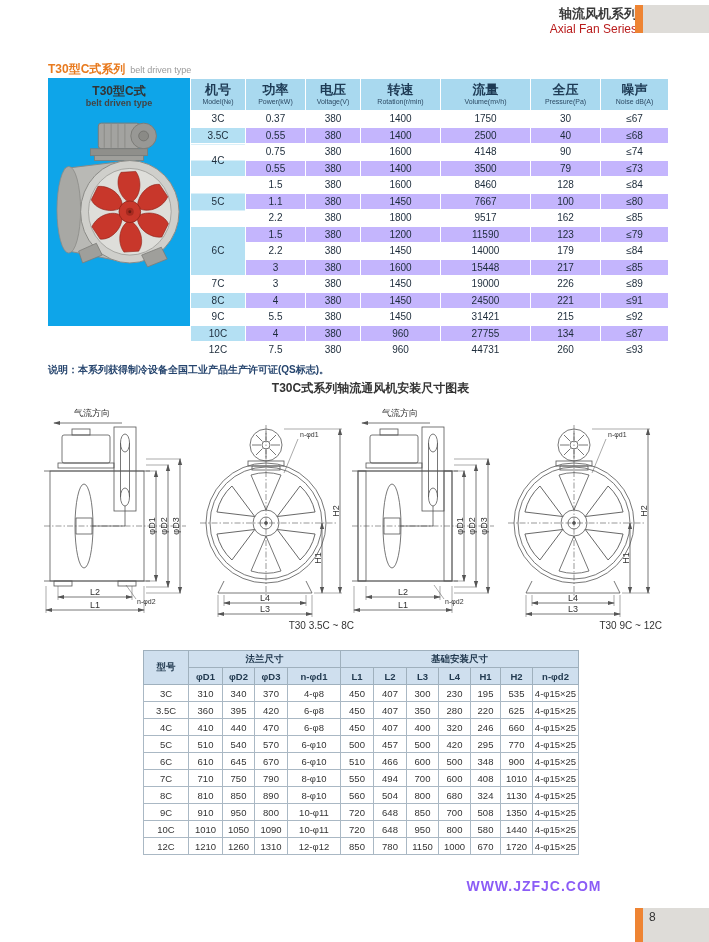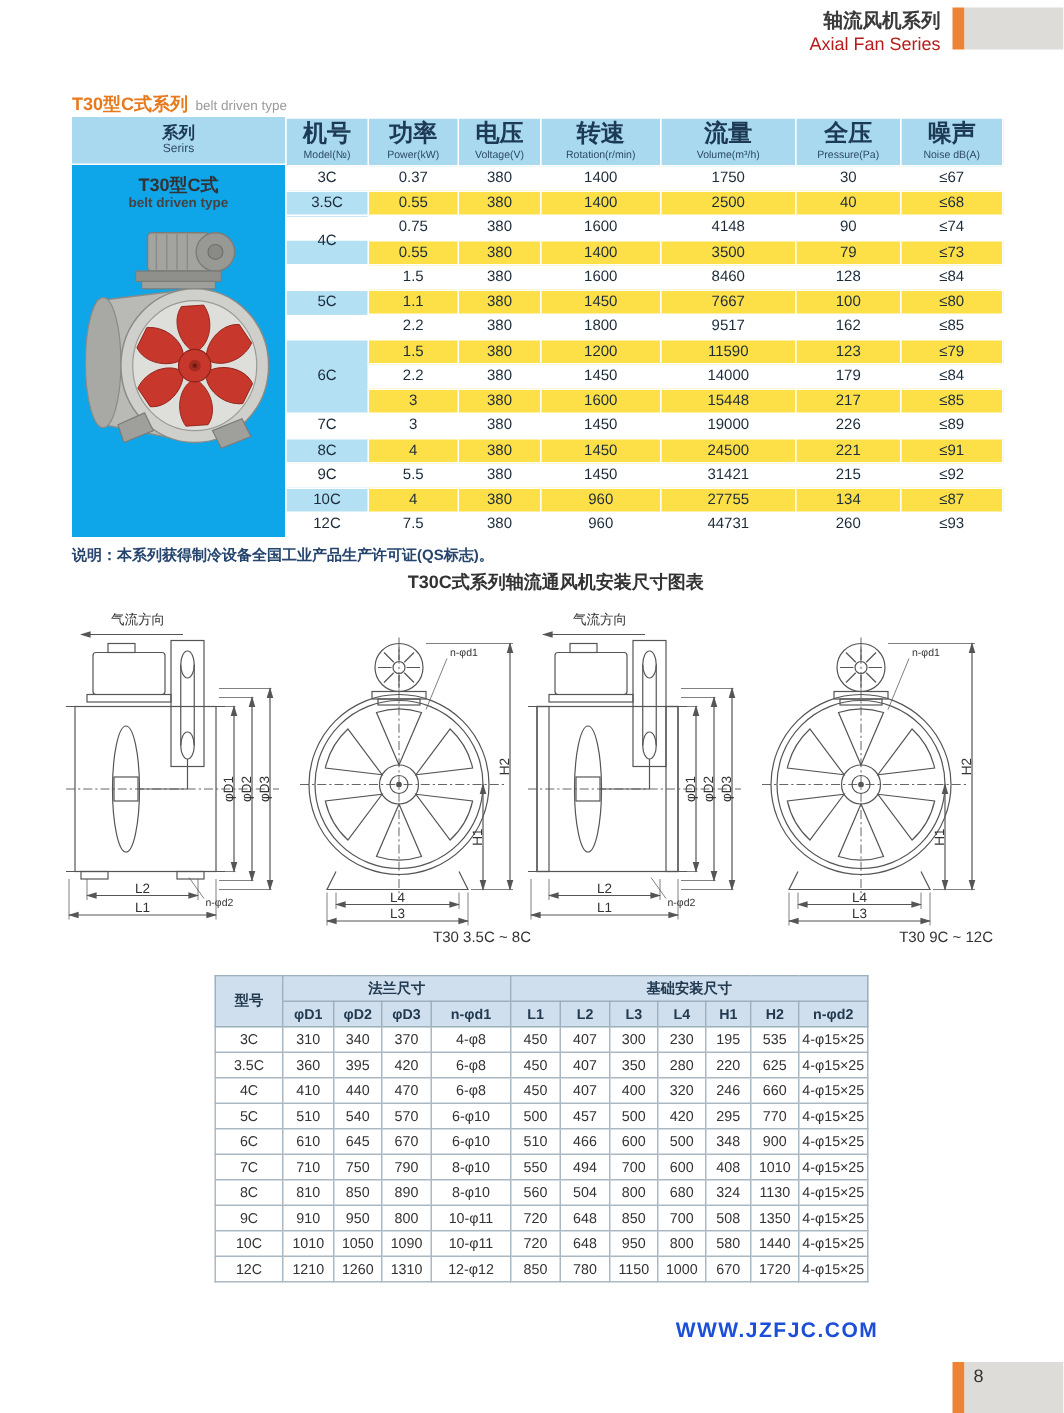--- a/index.html
+++ b/index.html
@@ -1,21 +1,21 @@
 <!DOCTYPE html>
 <html><head>
 <meta charset="utf-8">
 <style>
   html,body{margin:0;padding:0;}
   body{
     width:709px;height:942px;position:relative;background:#ffffff;
     font-family:"Liberation Sans","DejaVu Sans",sans-serif;color:#222;overflow:hidden;
   }
   
-  .hdr-text{position:absolute;top:6px;right:82px;text-align:right;line-height:1.25;}
+  .hdr-text{position:absolute;top:6px;right:72px;text-align:right;line-height:1.25;}
   .hdr-zh{font-size:13px;font-weight:bold;color:#3a3a3a;}
   .hdr-en{font-size:12px;color:#b91c1c;}
   .hdr-box{position:absolute;top:5px;right:0;width:74px;height:28px;display:flex;}
   .hdr-box .obar{width:8px;background:#ee8433;}
   .hdr-box .gbox{flex:1;background:#dedcd8;}
   
   .t1-title{position:absolute;left:48px;top:61px;font-size:12px;font-weight:bold;color:#e87a1e;}
   .t1-title .sub{font-size:9px;font-weight:normal;color:#9a9a9a;margin-left:5px;}
   
   .series-col{position:absolute;left:48px;top:78px;width:142px;height:280px;}
@@ -23,25 +23,25 @@
     display:flex;flex-direction:column;align-items:center;justify-content:center;line-height:1.1;}
   .series-head .zh{font-size:11px;font-weight:bold;color:#1d3a54;}
   .series-head .en{font-size:8px;color:#2d4a64;}
   .series-body{height:248px;background:#0ea5e9;text-align:center;}
   .series-body .zh{display:block;padding-top:6px;font-size:12px;font-weight:bold;color:#333;line-height:1.2;}
   .series-body .en{display:block;font-size:9px;font-weight:bold;color:#444;}
   .series-body svg{margin-top:4px;}
   
   .spec-table{position:absolute;left:190px;top:78px;width:478px;border-collapse:collapse;table-layout:fixed;}
   .spec-table th{height:31px;background:#a9d9ef;border:1px solid #fff;padding:0;line-height:1.15;}
-  .spec-table th .zh{display:block;font-size:16px;font-weight:bold;color:#1d3a54;text-align:center;}
+  .spec-table th .zh{display:block;font-size:13px;font-weight:bold;color:#1d3a54;text-align:center;}
   .spec-table th .en{display:block;font-size:7px;font-weight:normal;color:#2d4a64;}
   .spec-table td{height:15.5px;border:1px solid #fff;padding:0;text-align:center;
     font-size:10px;color:#1c2b3a;}
-  .spec-table tr.shade td{background:#fde047;}
+  .spec-table tr.shade td{background:#c4b5fd;}
   .spec-table td.model{background:#fff;}
   .spec-table tr.shade td.model{background:#b4e0f3;}
   .spec-table td.model.g2{background:linear-gradient(to bottom,#fff 0 50%,#b4e0f3 50% 100%);}
   .spec-table td.model.g3w{background:linear-gradient(to bottom,#fff 0 33.4%,#b4e0f3 33.4% 66.7%,#fff 66.7% 100%);}
   .spec-table td.model.g3b{background:linear-gradient(to bottom,#b4e0f3 0 33.4%,#fff 33.4% 66.7%,#b4e0f3 66.7% 100%);}
   
   .note{position:absolute;left:48px;top:363px;font-size:10px;font-weight:bold;color:#26456e;}
   .sec-title{position:absolute;left:16px;top:380px;width:709px;text-align:center;
     font-size:12px;font-weight:bold;color:#333;}
   
@@ -54,22 +54,22 @@
   svg text{font-family:"Liberation Sans","DejaVu Sans",sans-serif;}
   .dtext{font-size:9px;fill:#333;}
   .stext{font-size:7px;fill:#333;}
   
   .dim-table{position:absolute;left:143px;top:650px;width:435px;border-collapse:collapse;table-layout:fixed;}
   .dim-table th{background:#cfdfee;border:1px solid #9fb0bd;padding:0;height:16px;
     font-size:9.5px;font-weight:bold;color:#223a50;text-align:center;}
   .dim-table td{background:#fff;border:1px solid #aab8c4;padding:0;height:16px;
     font-size:9.5px;color:#333;text-align:center;}
   
-  .site{position:absolute;top:878px;left:438px;width:160px;text-align:center;
-    font-size:14px;font-weight:bold;color:#1d4ed8;letter-spacing:1px;}
+  .site{position:absolute;top:878px;left:454px;width:160px;text-align:center;
+    font-size:14px;font-weight:bold;color:#8b5cf6;letter-spacing:1px;}
   .page-box{position:absolute;top:908px;right:0;width:74px;height:34px;display:flex;}
   .page-box .obar{width:8px;background:#ee8433;}
   .page-box .gbox{flex:1;background:#dedcd8;font-size:12px;color:#333;padding:2px 0 0 6px;box-sizing:border-box;}
 </style>
 </head>
 <body>
 
 <div class="hdr-text">
   <div class="hdr-zh">轴流风机系列</div>
   <div class="hdr-en">Axial Fan Series</div>
@@ -77,24 +77,20 @@
 <div class="hdr-box">
   <div class="obar"></div>
   <div class="gbox"></div>
 </div>
 
 <div class="t1-title">
   <span>T30型C式系列</span><span class="sub">belt driven type</span>
 </div>
 
 <div class="series-col">
-  <div class="series-head">
-    <span class="zh">系列</span>
-    <span class="en">Serirs</span>
-  </div>
   <div class="series-body">
     <span class="zh">T30型C式</span>
     <span class="en">belt driven type</span>
     <svg width="128" height="168" viewBox="0 0 130 160">
 
       <path d="M10,52 L76,44 L76,148 L14,136 Z" fill="#b9b9b5" stroke="#8a8a86" stroke-width="1"></path>
       <ellipse cx="14" cy="94" rx="12" ry="44" fill="#a8a8a4" stroke="#8a8a86" stroke-width="0.8"></ellipse>
 
       <rect x="44" y="6" width="42" height="26" rx="3" fill="#a3a3a0" stroke="#7c7c78" stroke-width="1"></rect>
       <line x1="50" y1="7" x2="50" y2="31" stroke="#8a8a86" stroke-width="1"></line>

